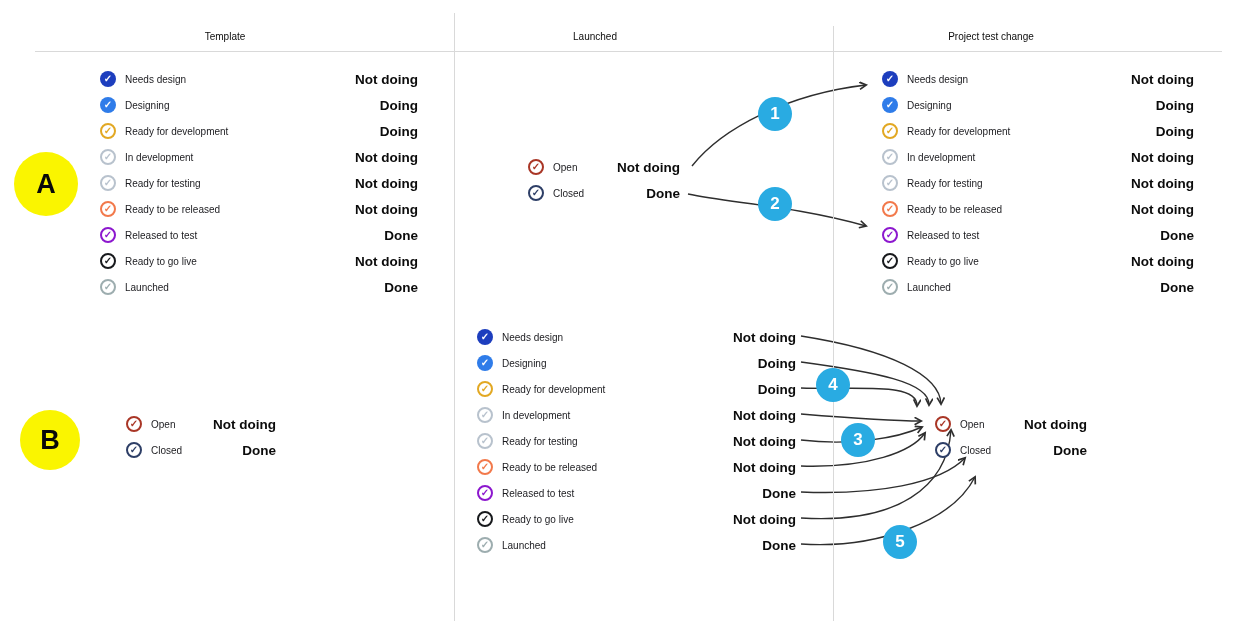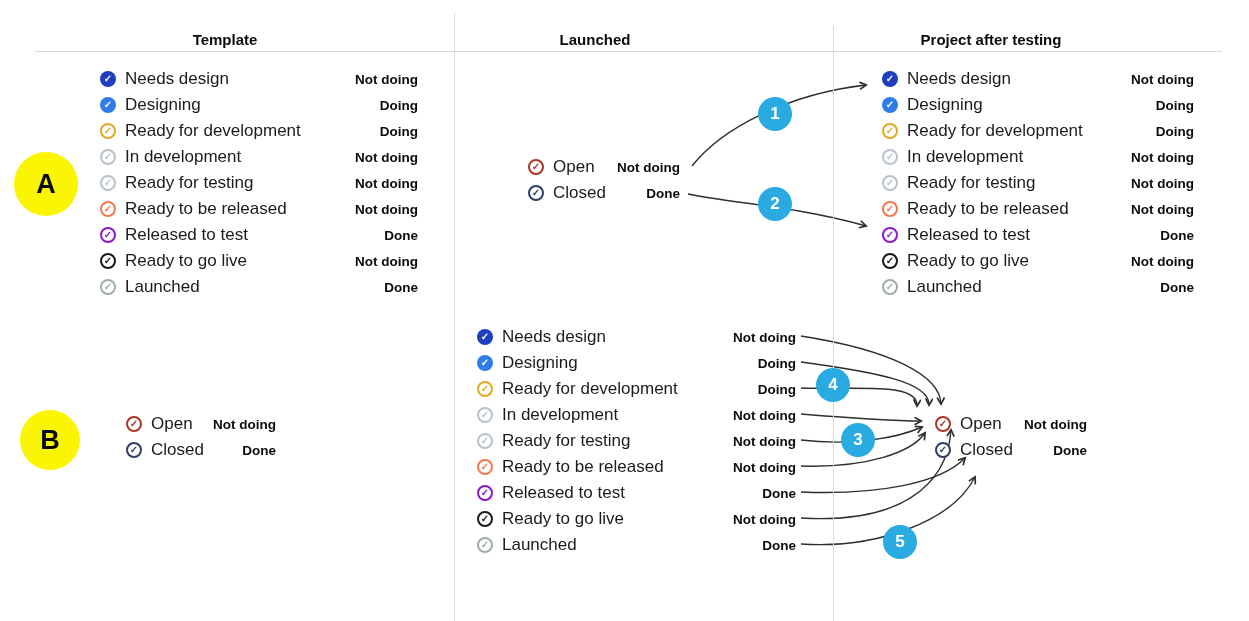--- a/index.html
+++ b/index.html
@@ -1,38 +1,38 @@
 <!DOCTYPE html>
 <html><head>
 <meta charset="utf-8">
 <style>
   * { margin:0; padding:0; box-sizing:border-box; }
   html,body { width:1249px; height:621px; background:#ffffff; overflow:hidden;
               font-family:"Liberation Sans", sans-serif; }
   #stage { position:absolute; left:0; top:0; width:1249px; height:621px; }
 
   .col-header { position:absolute; transform:translateX(-50%); top:31px;
-                font-size:15px; font-weight:700; color:#0c0c0c; white-space:nowrap;text-align:center; }
+                font-size:10px; font-weight:400; color:#0c0c0c; white-space:nowrap;text-align:center; }
   #hdr-template { left:225px; }
   #hdr-project  { left:595px; }
   #hdr-after    { left:991px; }
 
   .hrule { position:absolute; left:35px; top:51px; width:1187px; height:1px; background:#d9d9d9; }
   .vrule { position:absolute; width:1px; background:#d9d9d9; }
   #vrule-1 { left:454px; top:13px; height:608px; }
   #vrule-2 { left:833px; top:26px; height:595px; }
 
   .status-list { position:absolute; }
   .status-row { display:flex; align-items:center; height:26px; }
   .status-icon { width:16px; height:16px; min-width:16px; border-radius:50%;
                  display:flex; align-items:center; justify-content:center;
                  font-size:10px; font-weight:700; line-height:1; margin-right:9px; }
   .status-icon.ring { border:2px solid currentColor; background:#fff; }
   .status-icon.filled { color:#fff !important; }
-  .status-name { font-size:17px; color:#1b1b1f; white-space:nowrap; }
+  .status-name { font-size:10px; color:#1b1b1f; white-space:nowrap; }
   .status-category { margin-left:auto; font-size:13.5px; font-weight:700; color:#0b0b0b; white-space:nowrap; }
 
   #list-template-a { left:100px; top:66px;  width:318px; }
   #list-project-a  { left:528px; top:154px; width:152px; }
   #list-after-a    { left:882px; top:66px;  width:312px; }
   #list-template-b { left:126px; top:411px; width:150px; }
   #list-project-b  { left:477px; top:324px; width:319px; }
   #list-after-b    { left:935px; top:411px; width:152px; }
 
   .row-marker { position:absolute; border-radius:50%; display:flex; align-items:center;
@@ -70,21 +70,21 @@
       <path d="M 801,518 C 898,524 947,487 951,430" class="arrow" stroke="#2e2e2e" marker-end="url(#ah)"></path>
       <path d="M 801,544 C 876,549 952,522 975,477" class="arrow" stroke="#2e2e2e" marker-end="url(#ah)"></path>
     </svg>
 
   <div class="hrule"></div>
   <div class="vrule" id="vrule-1"></div>
   <div class="vrule" id="vrule-2"></div>
 
   <div class="col-header" id="hdr-template">Template</div>
   <div class="col-header" id="hdr-project">Launched</div>
-  <div class="col-header" id="hdr-after">Project after testing</div>
+  <div class="col-header" id="hdr-after">Project test change</div>
 
   <div class="row-marker" id="marker-a" style="background: rgb(250, 245, 0);">A</div>
   <div class="row-marker" id="marker-b" style="background: rgb(250, 245, 0);">B</div>
 
   <div class="status-list" id="list-template-a">
       <div class="status-row">
         <span class="status-icon filled" style="color: rgb(29, 62, 190); background: rgb(29, 62, 190);">✓</span>
         <span class="status-name">Needs design</span>
         <span class="status-category">Not doing</span>
       </div>

